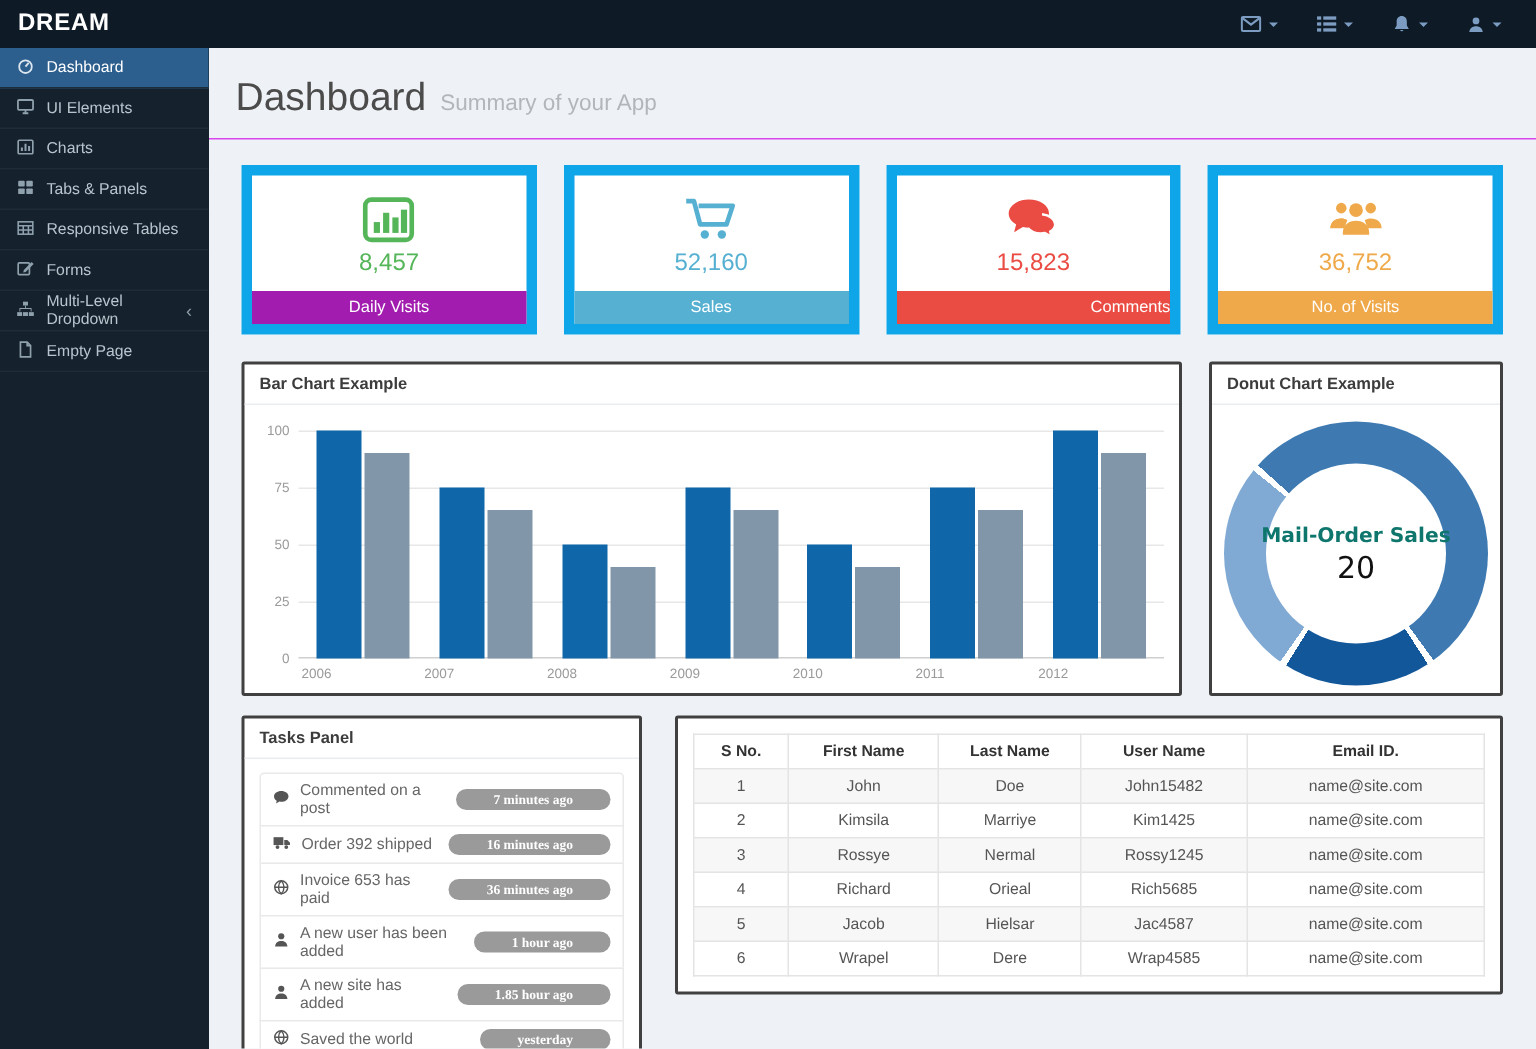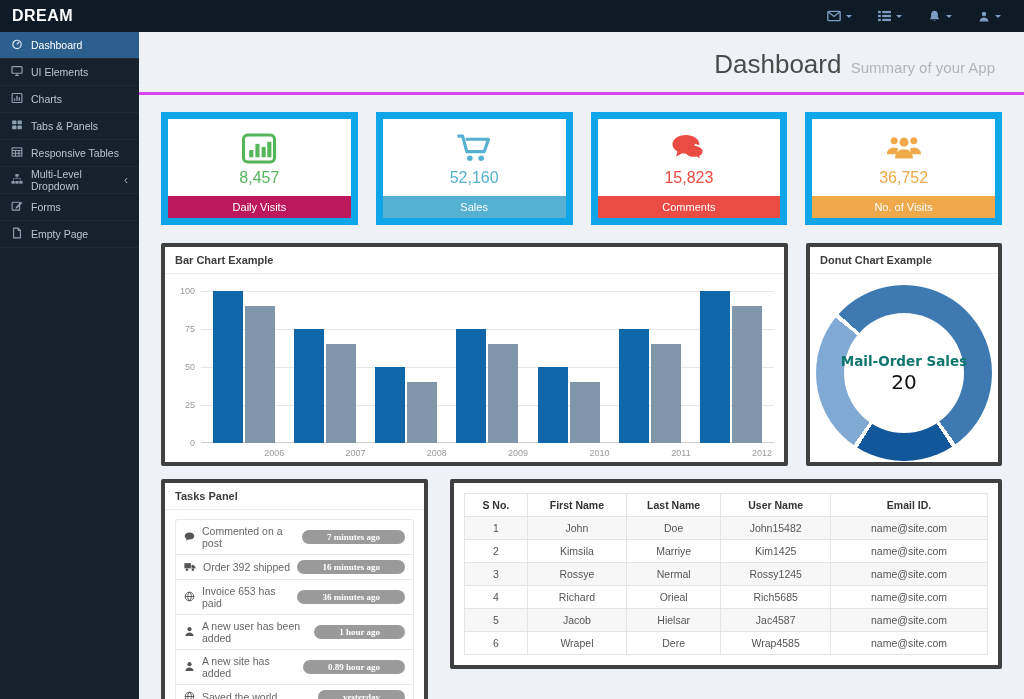--- a/index.html
+++ b/index.html
@@ -17,50 +17,50 @@
   
   .sidebar { position:fixed; top:32px; left:0; bottom:0; width:139px; background:#15212d; z-index:10; }
   .side-item { height:27px; display:flex; align-items:center; gap:8px; padding:0 11px; font-size:10.5px; color:#b9c5ce; border-bottom:1px solid #1e2c39; cursor:pointer; }
   .side-item svg { flex:0 0 auto; color:#8fa1ad; }
   .side-item.active { background:#2d5f8e; color:#fff; }
   .side-item.active svg { color:#dbe6ee; }
   .side-chevron { margin-left:auto; color:#8fa1ad; font-size:12px; line-height:1; }
 
   
   .main { margin-left:139px; padding-top:32px; }
-  .page-header { padding:17px 29px 12px; border-bottom:3px solid #d946ef;text-align:right; }
+  .page-header { padding:17px 18px 12px; border-bottom:1px solid #d946ef; }
   .page-header h1 { display:inline; font-size:26px; font-weight:400; color:#4b4b4b; }
   .page-header .sub { font-size:15px; color:#b2b6ba; margin-left:6px; }
   .content { padding:17px 22px 0; }
 
   
   .stats-row { display:flex; gap:18px; margin-bottom:18px; }
   .stat-card { flex:1; background:#fff; border:7px solid #0ea5e9; text-align:center; }
   .stat-icon { margin:13px auto 5px; height:32px; display:flex; align-items:center; justify-content:center; }
   .stat-value { font-size:16px; margin-bottom:9px; }
   .stat-footer { height:22px; line-height:22px; color:#fff; font-size:11px; }
 
   
-  .panel { background:#fff; border:4px solid #404040; border-radius:2px; }
+  .panel { background:#fff; border:2px solid #404040; border-radius:2px; }
   .panel-title { padding:7px 10px; border-bottom:1px solid #e9edf0; font-size:11px; font-weight:600; color:#3c3c3c; }
 
   .charts-row { display:flex; gap:18px; margin-bottom:13px; }
   .bar-panel { width:627px; height:223px; }
   .donut-panel { flex:1; height:223px; }
 
   
   .chart-wrap { position:relative; margin:17px 10px 0 36px; height:152px; }
   .gridline { position:absolute; left:0; right:0; height:1px; background:#e7e7e7; }
   .axis-bottom { position:absolute; left:0; right:0; bottom:0; height:1px; background:#cfcfcf; }
   .ytick { position:absolute; left:-32px; width:26px; text-align:right; font-size:9px; color:#9a9a9a; transform:translateY(-50%); }
   .bars-row { position:absolute; inset:0; display:flex; padding:0 2px; }
   .bar-group { flex:1; display:flex; align-items:flex-end; justify-content:center; gap:2px; height:100%; }
   .bar { width:30px; }
   .x-labels { display:flex; margin:5px 10px 0 36px; padding:0 2px; }
-  .x-labels span { flex:1; text-align:right; font-size:9px; color:#9a9a9a; }
+  .x-labels span { flex:1; text-align:left; font-size:9px; color:#9a9a9a; }
 
   
   .donut-box { position:relative; width:176px; height:176px; margin:11px auto 0; }
   .donut-ring { width:176px; height:176px; border-radius:50%; }
   .donut-hole { position:absolute; inset:28px; background:#fff; border-radius:50%; }
   .donut-center { position:absolute; inset:0; display:flex; flex-direction:column; align-items:center; justify-content:center; }
   .donut-label { font-family:"DejaVu Sans", sans-serif; font-weight:700; font-size:13.5px; color:#0f766e; }
   .donut-value { font-family:"DejaVu Sans", sans-serif; font-size:20px; color:#111; margin-top:1px; }
 
   
@@ -165,36 +165,36 @@
     <span>Tabs &amp; Panels</span>
   </div>
   <div class="side-item">
     <span><svg width="12" height="12" viewBox="0 0 16 16" fill="none" stroke="currentColor" stroke-width="1.4">
           <rect x="1.5" y="2.5" width="13" height="11"></rect>
           <path d="M1.5 6h13M1.5 9.7h13M6 6v7.5M10.6 6v7.5"></path>
         </svg></span>
     <span>Responsive Tables</span>
   </div>
   <div class="side-item">
+    <span><svg width="12" height="12" viewBox="0 0 16 16">
+          <rect x="1.5" y="3" width="10" height="10.5" rx="1" fill="none" stroke="currentColor" stroke-width="1.5"></rect>
+          <path d="M6.5 9.3l7-7 1.7 1.7-7 7-2.2.5z" fill="currentColor"></path>
+        </svg></span>
+    <span>Forms</span>
+  </div>
+  <div class="side-item">
     <span><svg width="12" height="12" viewBox="0 0 16 16" fill="currentColor">
           <rect x="5.8" y="1.5" width="4.4" height="3.4"></rect>
           <rect x="0.6" y="10.8" width="4.4" height="3.4"></rect>
           <rect x="5.8" y="10.8" width="4.4" height="3.4"></rect>
           <rect x="11" y="10.8" width="4.4" height="3.4"></rect>
           <path d="M7.6 4.9h.8v2.3h5v3h-.8V8H3.4v2.2h-.8v-3h5z"></path>
         </svg></span>
     <span>Multi-Level Dropdown</span>
     <span class="side-chevron">‹</span>
-  </div>
-  <div class="side-item">
-    <span><svg width="12" height="12" viewBox="0 0 16 16">
-          <rect x="1.5" y="3" width="10" height="10.5" rx="1" fill="none" stroke="currentColor" stroke-width="1.5"></rect>
-          <path d="M6.5 9.3l7-7 1.7 1.7-7 7-2.2.5z" fill="currentColor"></path>
-        </svg></span>
-    <span>Forms</span>
   </div>
   <div class="side-item">
     <span><svg width="12" height="12" viewBox="0 0 16 16" fill="none" stroke="currentColor" stroke-width="1.5">
           <path d="M3.5 1.5h6l3 3v10h-9z"></path>
           <path d="M9.5 1.5v3h3"></path>
         </svg></span>
     <span>Empty Page</span>
   </div>
 </div>
 
@@ -214,42 +214,42 @@
               <rect x="3" y="2" width="30" height="26" rx="4" fill="none" stroke="currentColor" stroke-width="3"></rect>
               <g fill="currentColor">
                 <rect x="8.5" y="16.5" width="4" height="7"></rect>
                 <rect x="14.5" y="10.5" width="4" height="13"></rect>
                 <rect x="20.5" y="13.5" width="4" height="10"></rect>
                 <rect x="26" y="8.5" width="4" height="15"></rect>
               </g>
             </svg>
         </div>
         <div class="stat-value" style="color: rgb(85, 181, 89);">8,457</div>
-        <div class="stat-footer" style="background: #be185d;">Daily Visits</div>
+        <div class="stat-footer" style="background: #a21caf;">Daily Visits</div>
       </div>
       <div class="stat-card">
         <div class="stat-icon" style="color: rgb(86, 176, 210);">
           <svg width="38" height="31" viewBox="0 0 36 30">
               <path d="M2 3h5l4 15h17l4-12H10" fill="none" stroke="currentColor" stroke-width="3" stroke-linejoin="round"></path>
               <circle cx="14" cy="24.5" r="2.7" fill="currentColor"></circle>
               <circle cx="25" cy="24.5" r="2.7" fill="currentColor"></circle>
             </svg>
         </div>
         <div class="stat-value" style="color: rgb(86, 176, 210);">52,160</div>
         <div class="stat-footer" style="background: rgb(86, 176, 210);">Sales</div>
       </div>
       <div class="stat-card">
         <div class="stat-icon" style="color: rgb(234, 75, 67);">
           <svg width="38" height="31" viewBox="0 0 36 30">
               <path d="M15 2C7.8 2 2 6 2 11c0 2.9 1.9 5.4 4.8 7L5.5 23l5.7-3.3c1.2.3 2.5.4 3.8.4 7.2 0 13-4 13-9.1S22.2 2 15 2z" fill="currentColor"></path>
               <path d="M23.5 11.5c4.8.5 8.5 3.2 8.5 6.4 0 1.9-1.3 3.6-3.2 4.7l.9 3.4-4.3-2.4c-.9.2-1.8.3-2.7.3-3.6 0-6.7-1.5-8.3-3.6" fill="currentColor" stroke="#fff" stroke-width="1.6"></path>
             </svg>
         </div>
         <div class="stat-value" style="color: rgb(234, 75, 67);">15,823</div>
-        <div class="stat-footer" style="background: rgb(234, 75, 67);">Comments</div>
+        <div class="stat-footer" style="background: rgb(234, 75, 67); text-align: right;">Comments</div>
       </div>
       <div class="stat-card">
         <div class="stat-icon" style="color: rgb(239, 169, 74);">
           <svg width="40" height="31" viewBox="0 0 38 30" fill="currentColor">
               <circle cx="9.5" cy="7.5" r="3.4"></circle>
               <circle cx="28.5" cy="7.5" r="3.4"></circle>
               <path d="M2.5 20.5c0-4 2.9-6.3 6.8-6.3 1.5 0 2.9.4 4 1"></path>
               <path d="M2.5 20.5c0-4 2.9-6.3 6.8-6.3 1.6 0 3 .4 4.1 1.1l-2 5.2z"></path>
               <path d="M35.5 20.5c0-4-2.9-6.3-6.8-6.3-1.6 0-3 .4-4.1 1.1l2 5.2z"></path>
               <circle cx="19" cy="8.8" r="4.4"></circle>
@@ -366,21 +366,21 @@
                 </svg></span>
             <span>A new user has been added</span>
             <span class="badge">1 hour ago</span>
           </div>
           <div class="task-item">
             <span><svg width="11" height="11" viewBox="0 0 16 16" fill="currentColor">
                   <circle cx="8" cy="4.6" r="3"></circle>
                   <path d="M2 14.5c.4-3.4 2.8-5.2 6-5.2s5.6 1.8 6 5.2z"></path>
                 </svg></span>
             <span>A new site has added</span>
-            <span class="badge">0.89 hour ago</span>
+            <span class="badge">1.85 hour ago</span>
           </div>
           <div class="task-item">
             <span><svg width="11" height="11" viewBox="0 0 16 16" fill="none" stroke="currentColor" stroke-width="1.4">
                   <circle cx="8" cy="8" r="6.3"></circle>
                   <path d="M1.7 8h12.6M8 1.7c-1.8 1.7-2.7 3.9-2.7 6.3S6.2 12.6 8 14.3c1.8-1.7 2.7-3.9 2.7-6.3S9.8 3.4 8 1.7z"></path>
                 </svg></span>
             <span>Saved the world</span>
             <span class="badge">yesterday</span>
           </div>
         </div>

